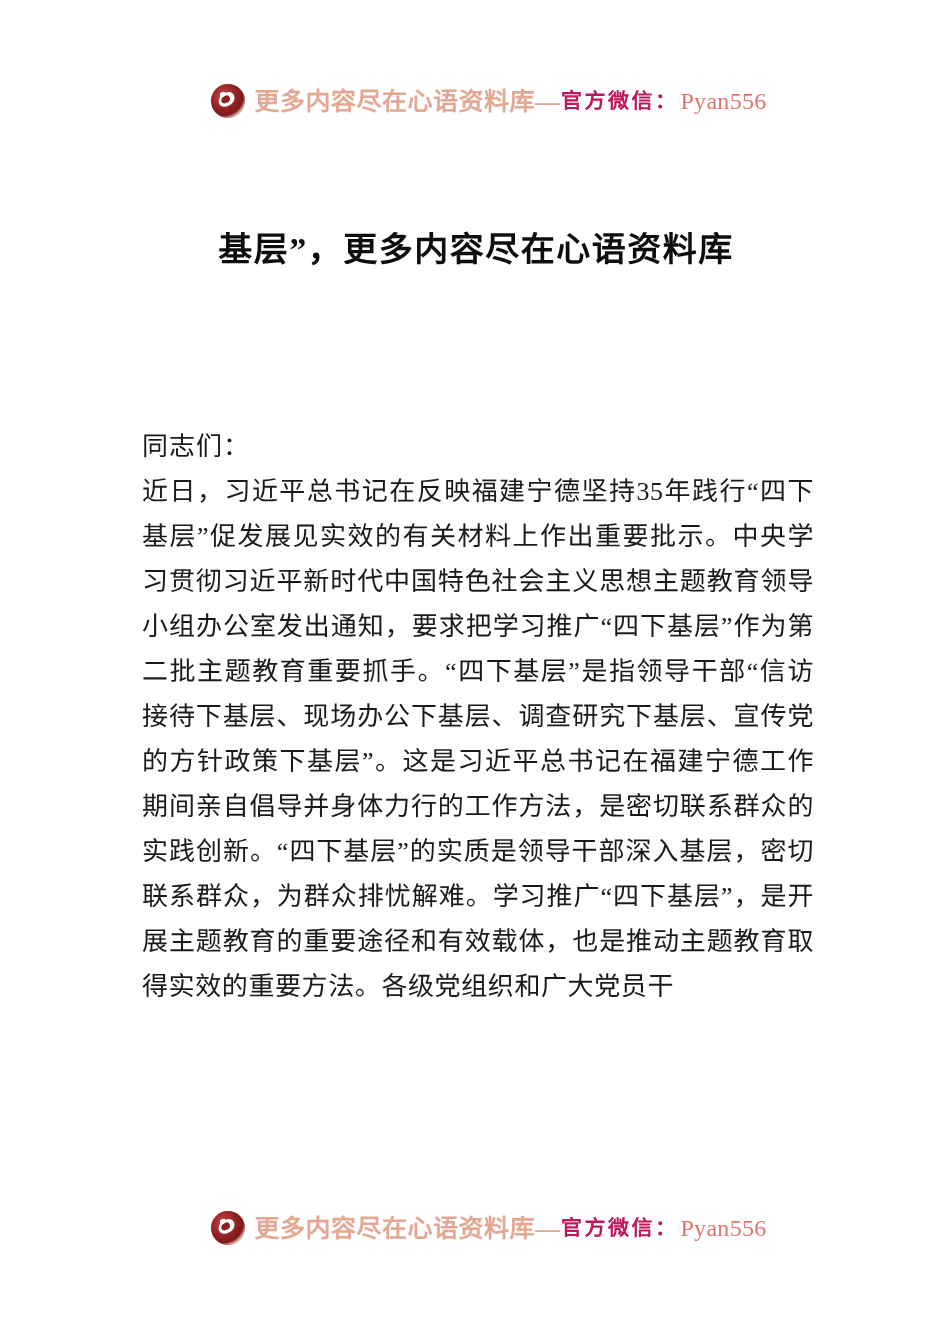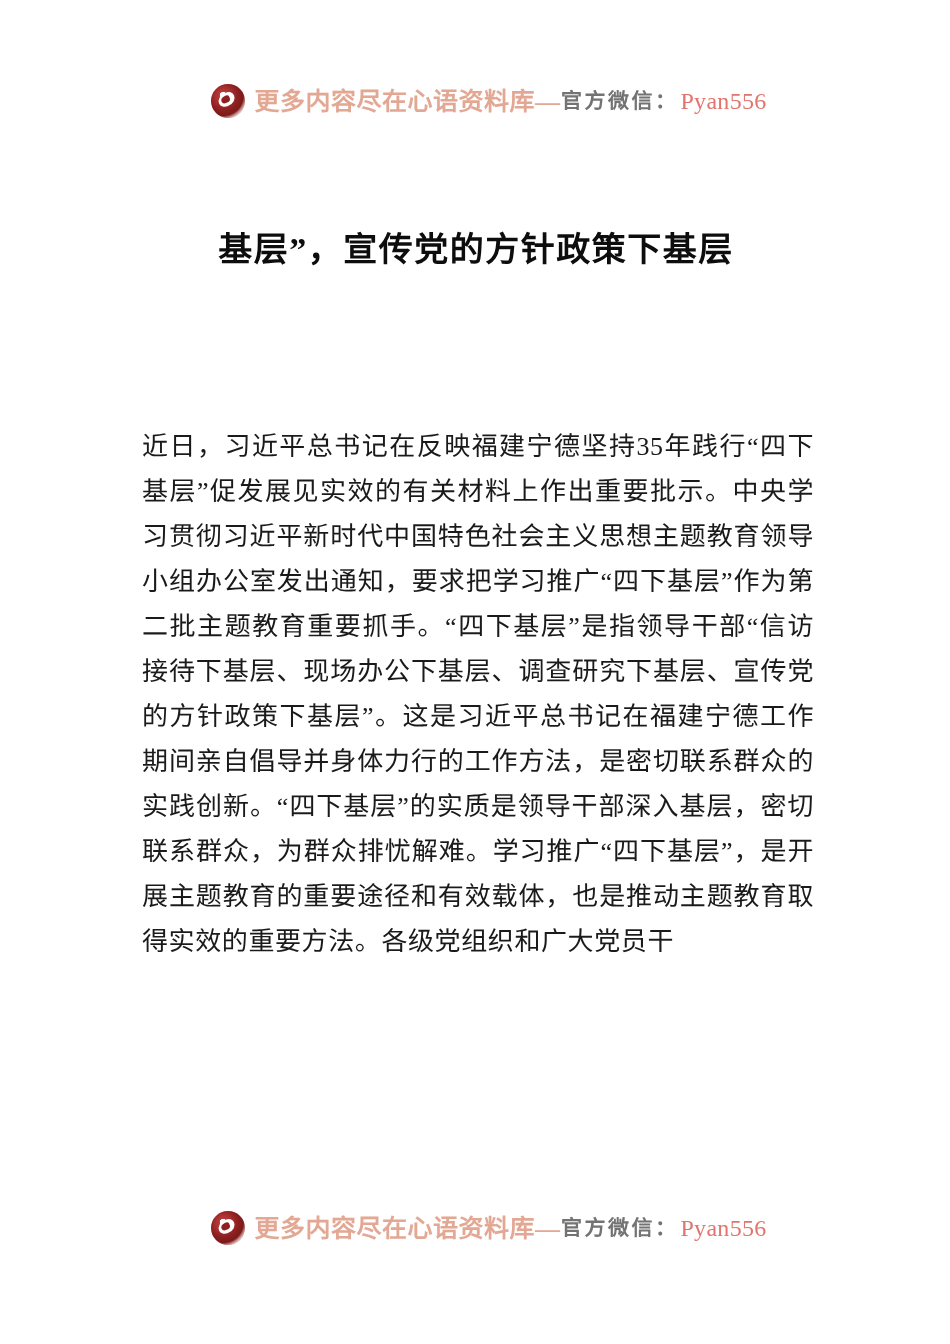--- a/index.html
+++ b/index.html
@@ -83,21 +83,21 @@
     font-weight: bold;
     font-size: 25px;
     color: #e3a894;
     line-height: 1;
   }
   .wm-text-wechat {
     font-family: "Liberation Serif", "DejaVu Serif", serif;
     font-weight: bold;
     font-size: 21px;
     letter-spacing: 2.5px;
-    color: #737373;
+    color: #be185d;
     line-height: 1;
     margin-left: 1px;
   }
   .wm-text-id {
     font-family: Liberation Serif, serif;
     font-size: 24px;
     letter-spacing: 0.3px;
     color: #e0756f;
     line-height: 1;
     margin-left: 2px;
@@ -149,24 +149,25 @@
 
   <div class="watermark header">
     <span class="wm-logo"></span>
     <span class="wm-text-main">更多内容尽在心语资料库</span>
     <span class="wm-text-dash">—</span>
     <span class="wm-text-wechat">官方微信：</span>
     <span class="wm-text-id">Pyan556</span>
   </div>
 
   <h1 class="doc-title">
-    <span class="tline">基层”，宣传党的方针政策下基层</span>
+    <span class="tline">基层”，更多内容尽在心语资料库</span>
   </h1>
 
   <div class="body-block">
+    <p class="para salutation">同志们：</p>
     <p class="para">近日，习近平总书记在反映福建宁德坚持35年践行“四下基层”促发展见实效的有关材料上作出重要批示。中央学习贯彻习近平新时代中国特色社会主义思想主题教育领导小组办公室发出通知，要求把学习推广“四下基层”作为第二批主题教育重要抓手。“四下基层”是指领导干部“信访接待下基层、现场办公下基层、调查研究下基层、宣传党的方针政策下基层”。这是习近平总书记在福建宁德工作期间亲自倡导并身体力行的工作方法，是密切联系群众的实践创新。“四下基层”的实质是领导干部深入基层，密切联系群众，为群众排忧解难。学习推广“四下基层”，是开展主题教育的重要途径和有效载体，也是推动主题教育取得实效的重要方法。各级党组织和广大党员干</p>
   </div>
 
   <div class="watermark footer">
     <span class="wm-logo"></span>
     <span class="wm-text-main">更多内容尽在心语资料库</span>
     <span class="wm-text-dash">—</span>
     <span class="wm-text-wechat">官方微信：</span>
     <span class="wm-text-id">Pyan556</span>
   </div>

